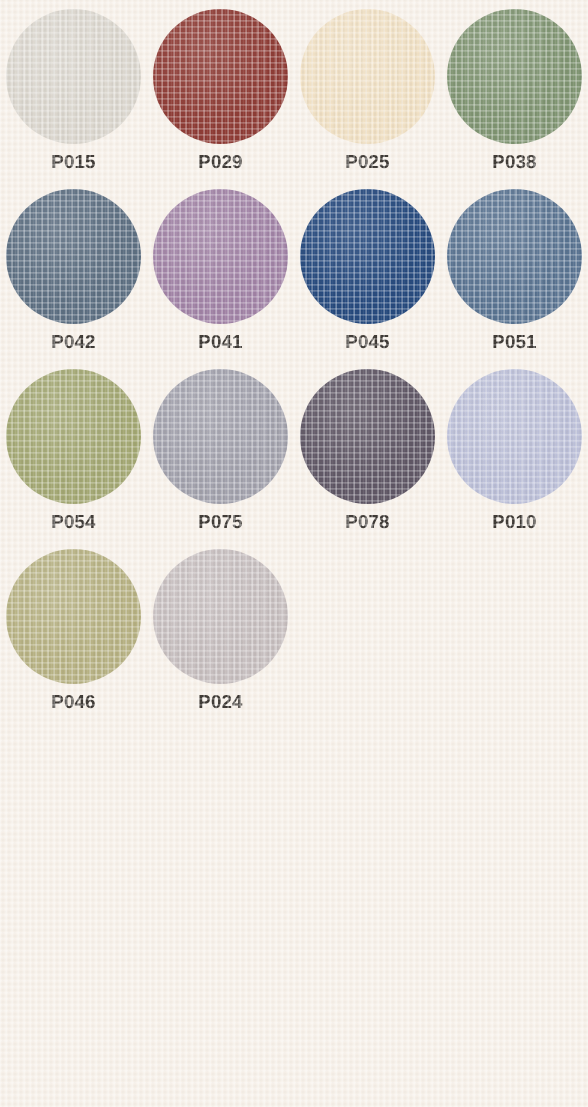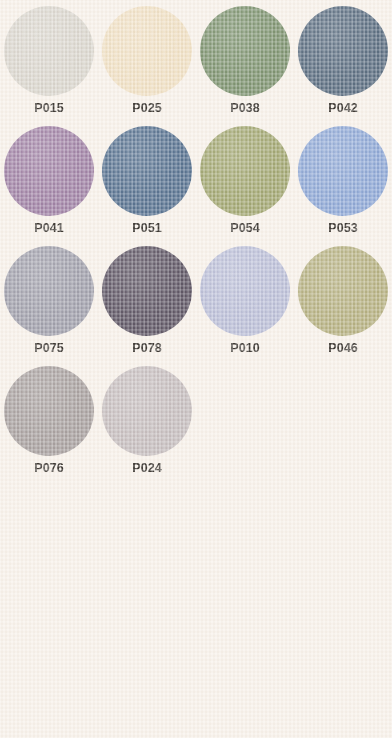--- a/index.html
+++ b/index.html
@@ -103,65 +103,65 @@
 </style>
 </head>
 <body style="background-color: rgb(247, 241, 234);">
 
 <div id="swatch-grid">
     <div class="swatch-cell">
       <div class="swatch-disc" title="#dcd8d0" style="background-color: rgb(220, 216, 208);"></div>
       <div class="swatch-label">P015</div>
     </div>
     <div class="swatch-cell">
+      <div class="swatch-disc" title="#8e3a34" style="background-color: rgb(142, 58, 52);"></div>
+      <div class="swatch-label">P029</div>
+    </div>
+    <div class="swatch-cell">
       <div class="swatch-disc" title="#f2e2c6" style="background-color: rgb(242, 226, 198);"></div>
       <div class="swatch-label">P025</div>
     </div>
     <div class="swatch-cell">
       <div class="swatch-disc" title="#7e9471" style="background-color: rgb(126, 148, 113);"></div>
       <div class="swatch-label">P038</div>
     </div>
     <div class="swatch-cell">
       <div class="swatch-disc" title="#5b6e82" style="background-color: rgb(91, 110, 130);"></div>
       <div class="swatch-label">P042</div>
     </div>
     <div class="swatch-cell">
       <div class="swatch-disc" title="#a183a7" style="background-color: rgb(161, 131, 167);"></div>
       <div class="swatch-label">P041</div>
     </div>
     <div class="swatch-cell">
+      <div class="swatch-disc" title="#23487e" style="background-color: rgb(35, 72, 126);"></div>
+      <div class="swatch-label">P045</div>
+    </div>
+    <div class="swatch-cell">
       <div class="swatch-disc" title="#577291" style="background-color: rgb(87, 114, 145);"></div>
       <div class="swatch-label">P051</div>
     </div>
     <div class="swatch-cell">
       <div class="swatch-disc" title="#a3a873" style="background-color: rgb(163, 168, 115);"></div>
       <div class="swatch-label">P054</div>
-    </div>
-    <div class="swatch-cell">
-      <div class="swatch-disc" title="#8fa9d8" style="background-color: rgb(143, 169, 216);"></div>
-      <div class="swatch-label">P053</div>
     </div>
     <div class="swatch-cell">
       <div class="swatch-disc" title="#a1a1ad" style="background-color: rgb(161, 161, 173);"></div>
       <div class="swatch-label">P075</div>
     </div>
     <div class="swatch-cell">
       <div class="swatch-disc" title="#5e5665" style="background-color: rgb(94, 86, 101);"></div>
       <div class="swatch-label">P078</div>
     </div>
     <div class="swatch-cell">
       <div class="swatch-disc" title="#bcc0da" style="background-color: rgb(188, 192, 218);"></div>
       <div class="swatch-label">P010</div>
     </div>
     <div class="swatch-cell">
       <div class="swatch-disc" title="#b7b283" style="background-color: rgb(183, 178, 131);"></div>
       <div class="swatch-label">P046</div>
     </div>
     <div class="swatch-cell">
-      <div class="swatch-disc" title="#a9a2a1" style="background-color: rgb(169, 162, 161);"></div>
-      <div class="swatch-label">P076</div>
-    </div>
-    <div class="swatch-cell">
       <div class="swatch-disc" title="#c7bfc0" style="background-color: rgb(199, 191, 192);"></div>
       <div class="swatch-label">P024</div>
     </div>
   </div>
 <div id="paper-texture"></div>
 
 </body></html>

